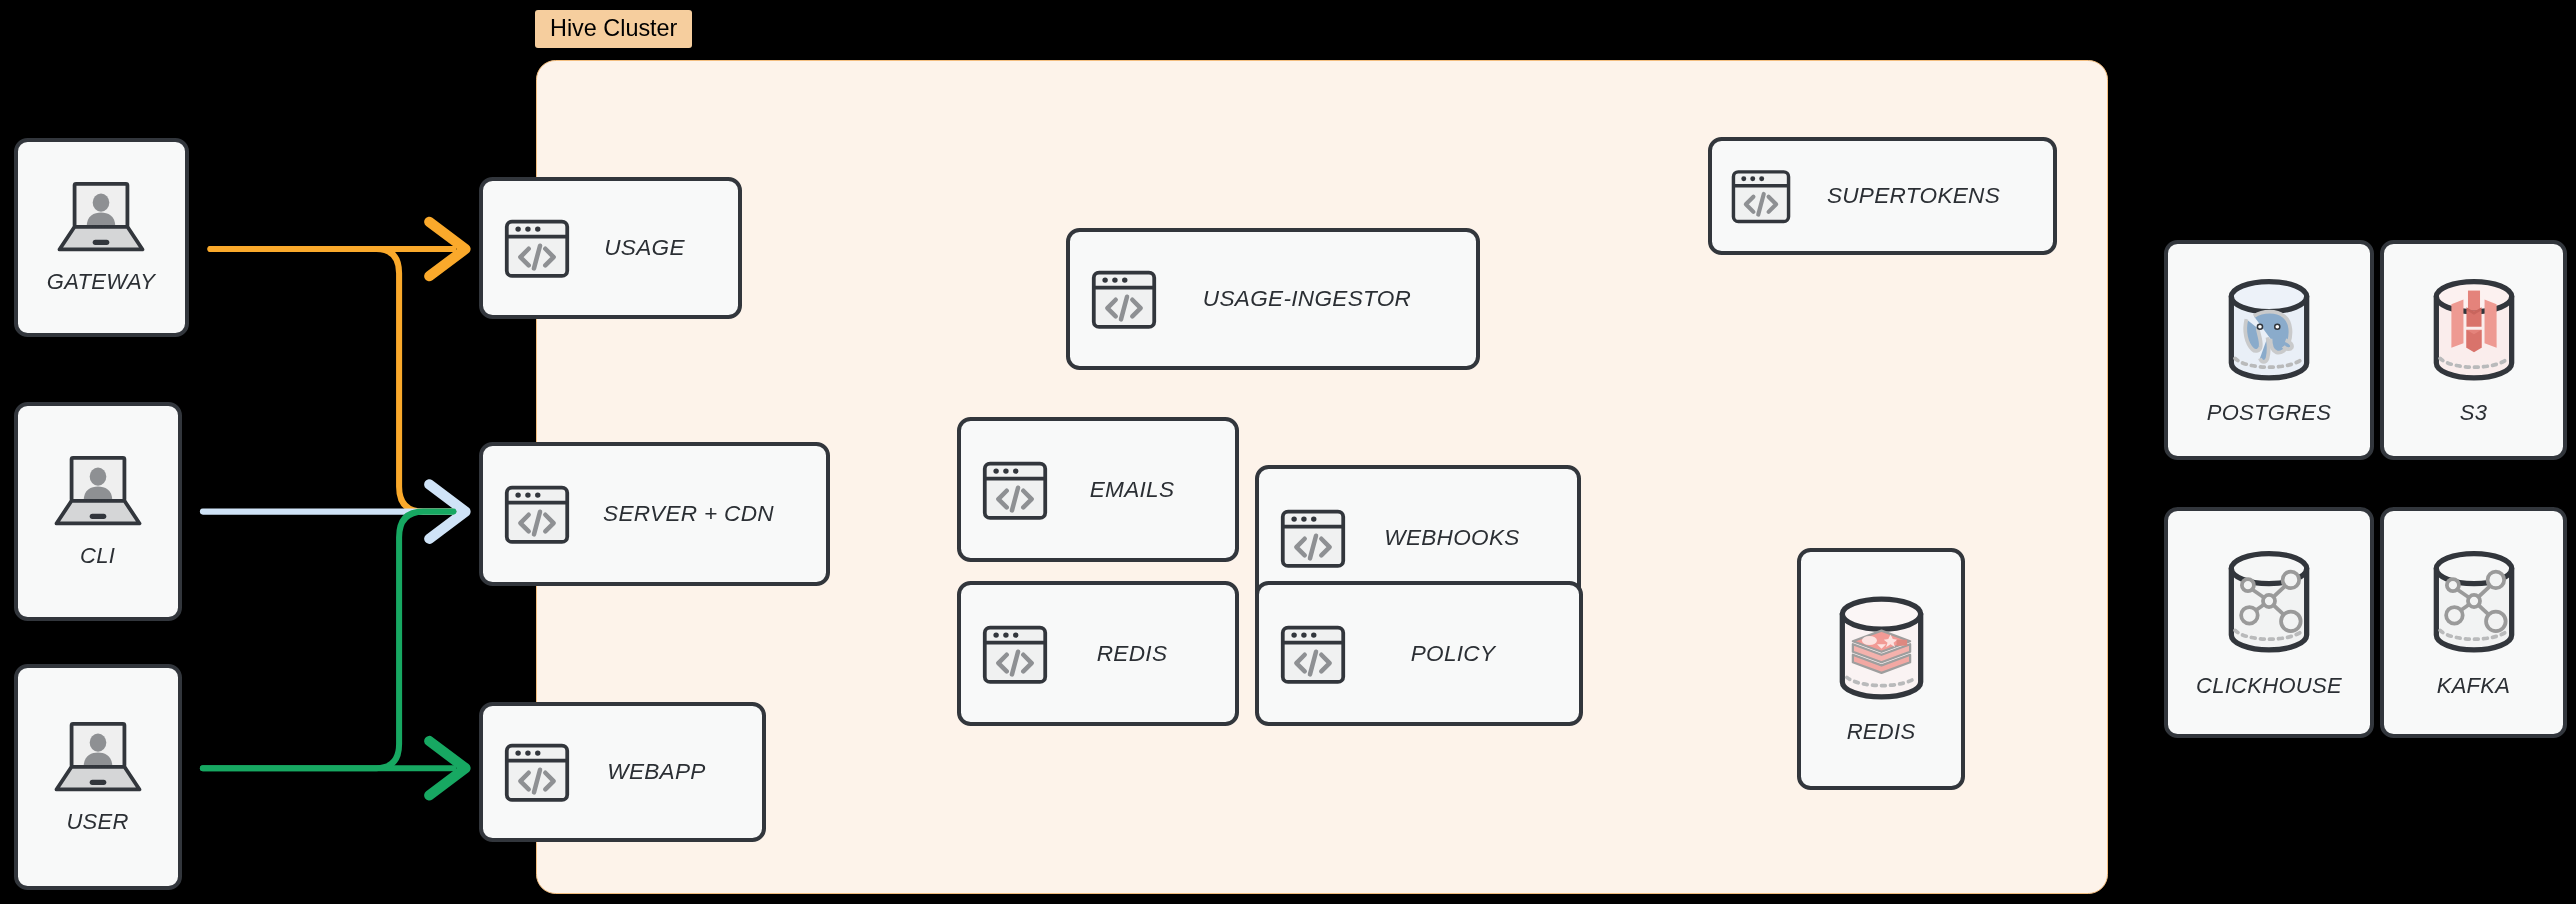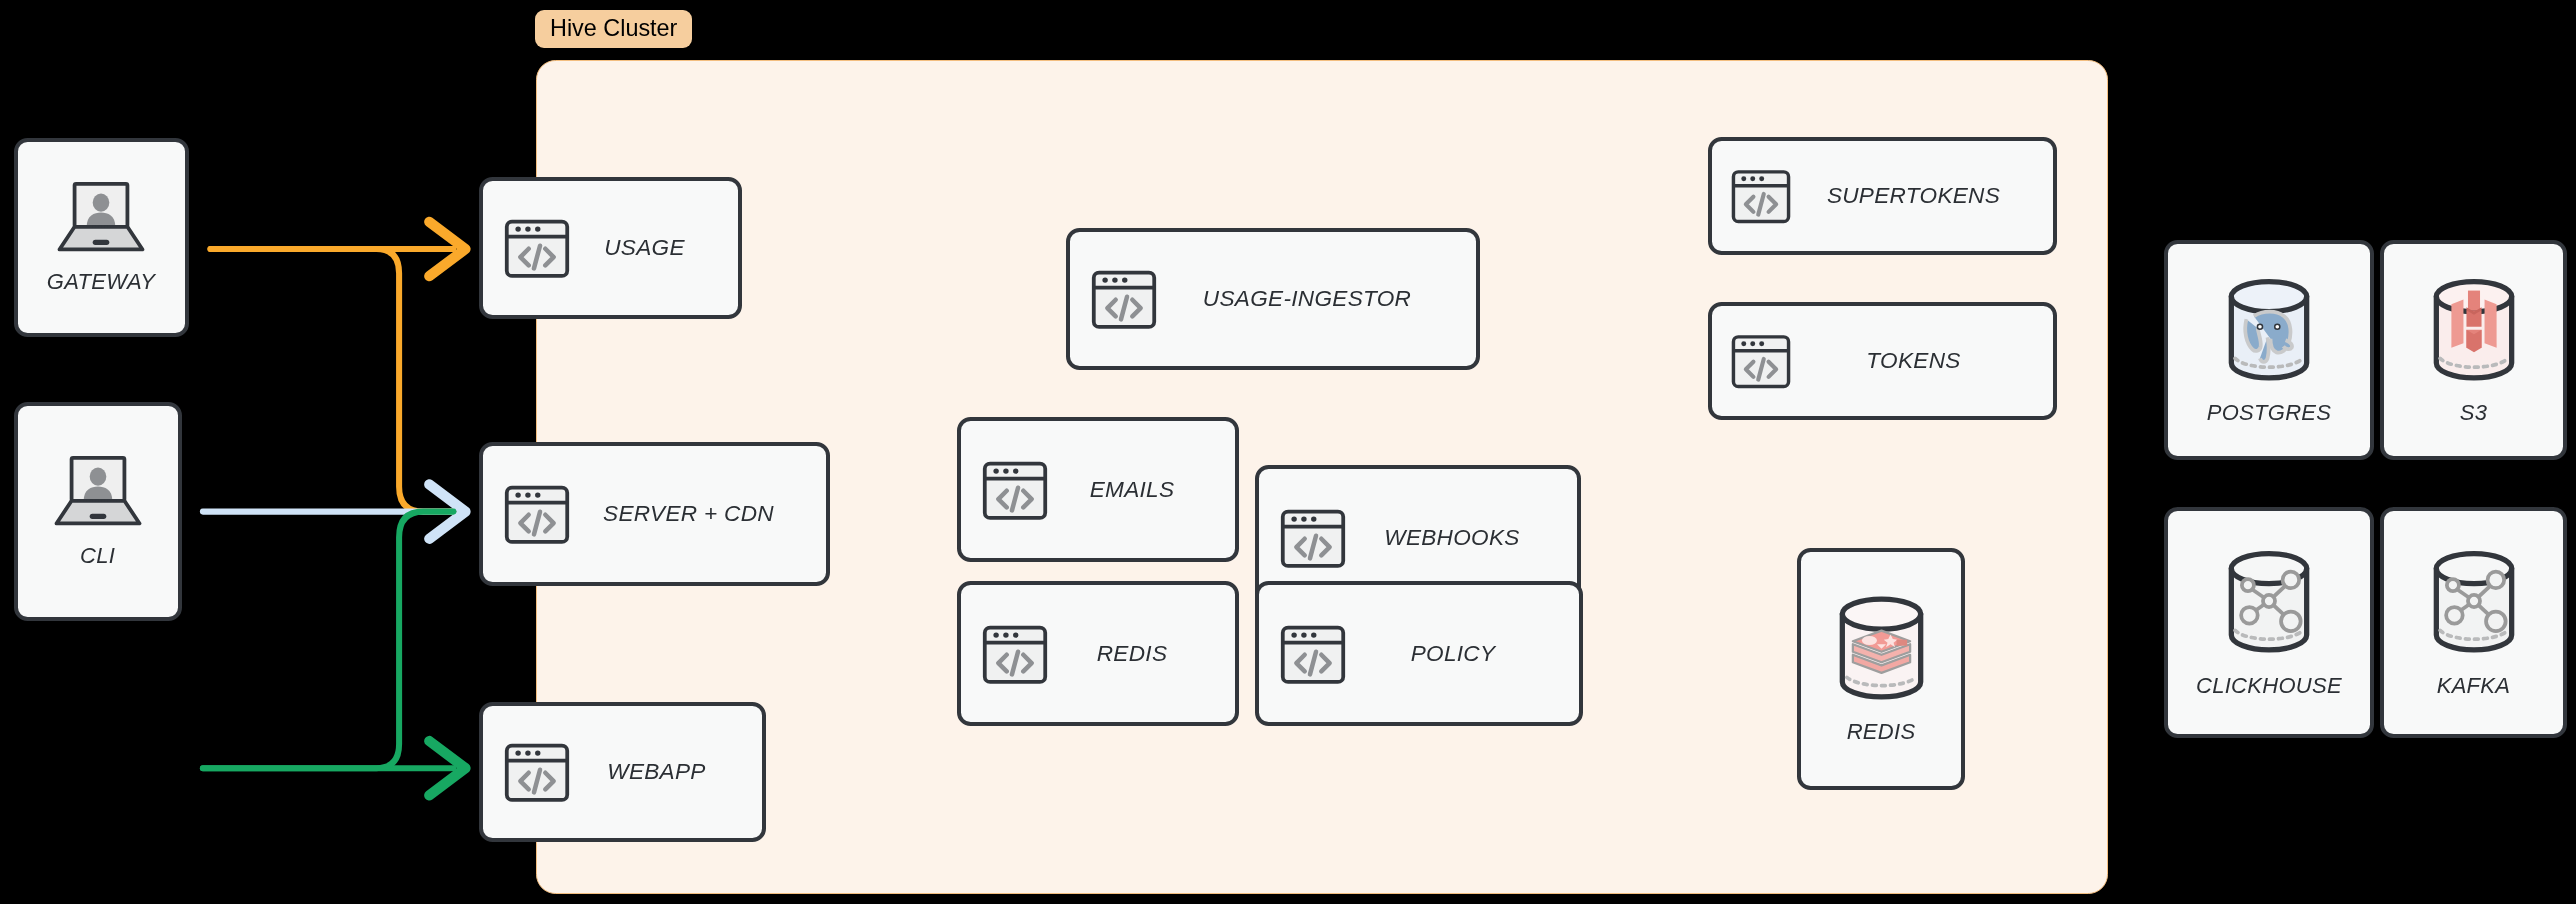--- a/index.html
+++ b/index.html
@@ -10,21 +10,21 @@
   }
   .stage{position:absolute;inset:0;}
 
   
   #cluster-panel{
     position:absolute;left:536px;top:60px;width:1570px;height:832px;
     background:#FDF3EA;border:1.5px solid #F3BE80;border-radius:19.6px;
   }
   #cluster-badge{
     position:absolute;left:535px;top:9.8px;
-    background:#F6CE9E;border-radius:9px;
+    background:#F6CE9E;border-radius:3px;
     padding:6.8px 15px 8.3px 15px;
     font-size:23.4px;line-height:1;color:#000;font-style:normal;
     white-space:nowrap;
   }
 
   
   .node{
     position:absolute;background:#F8F9F9;
     border:4.5px solid #32363C;border-radius:13.6px;
     box-sizing:border-box;display:flex;align-items:center;
@@ -105,20 +105,33 @@
         <ellipse cx="66" cy="30" rx="11" ry="12" fill="#8E9093"></ellipse>
         <path d="M47,62 C47,47 57,43 66,43 C75,43 85,47 85,62 Z" fill="#8E9093"></path>
         <path d="M31,62 L101,62 L121,92 L11,92 Z" fill="#D5D6D7" stroke="#32363C" stroke-width="5" stroke-linejoin="round"></path>
         <rect x="55" y="79" width="22" height="7" rx="3.5" fill="#32363C"></rect>
         <line x1="31" y1="62" x2="101" y2="62" stroke="#32363C" stroke-width="3" stroke-dasharray="4 4"></line>
       </svg>
     </span>
     <span class="node-label">CLI</span>
   </div>
 
+  <div class="node client" style="left:13.6px;top:664px;width:168px;height:226px;">
+    <span>
+      <svg width="100" height="77" viewBox="0 0 132 102" aria-hidden="true">
+        <rect x="31" y="5" width="70" height="57" rx="2" fill="#EFEFEF" stroke="#32363C" stroke-width="5"></rect>
+        <ellipse cx="66" cy="30" rx="11" ry="12" fill="#8E9093"></ellipse>
+        <path d="M47,62 C47,47 57,43 66,43 C75,43 85,47 85,62 Z" fill="#8E9093"></path>
+        <path d="M31,62 L101,62 L121,92 L11,92 Z" fill="#D5D6D7" stroke="#32363C" stroke-width="5" stroke-linejoin="round"></path>
+        <rect x="55" y="79" width="22" height="7" rx="3.5" fill="#32363C"></rect>
+        <line x1="31" y1="62" x2="101" y2="62" stroke="#32363C" stroke-width="3" stroke-dasharray="4 4"></line>
+      </svg>
+    </span>
+    <span class="node-label">USER</span>
+  </div>
 
   <div class="node svc" style="left:479px;top:177px;width:263px;height:142px;padding:0 19.6px;">
     <span class="icon-wrap">
       <svg class="code-icon" width="68" height="68" viewBox="0 0 90 90">
         <rect x="5" y="10" width="80" height="72" rx="7" fill="#F0F1F1" stroke="#32363C" stroke-width="5"></rect>
         <path d="M5,30 L85,30" stroke="#32363C" stroke-width="5"></path>
         <circle cx="20" cy="20" r="3.6" fill="#32363C"></circle>
         <circle cx="33" cy="20" r="3.6" fill="#32363C"></circle>
         <circle cx="46" cy="20" r="3.6" fill="#32363C"></circle>
         <path d="M34,46 L23,57 L34,68 M56,46 L67,57 L56,68 M49,42 L41,72" fill="none" stroke="#8E9093" stroke-width="6" stroke-linecap="round" stroke-linejoin="round"></path>
@@ -250,35 +263,20 @@
         <circle cx="33" cy="20" r="3.6" fill="#32363C"></circle>
         <circle cx="46" cy="20" r="3.6" fill="#32363C"></circle>
         <path d="M34,46 L23,57 L34,68 M56,46 L67,57 L56,68 M49,42 L41,72" fill="none" stroke="#8E9093" stroke-width="6" stroke-linecap="round" stroke-linejoin="round"></path>
       </svg>
     </span>
     <span class="label-wrap">
       <span class="node-label">SUPERTOKENS</span>
     </span>
   </div>
 
-  <div class="node svc" style="left:1708px;top:302px;width:349px;height:118px;padding:0 18px;">
-    <span class="icon-wrap">
-      <svg class="code-icon" width="62" height="62" viewBox="0 0 90 90">
-        <rect x="5" y="10" width="80" height="72" rx="7" fill="#F0F1F1" stroke="#32363C" stroke-width="5"></rect>
-        <path d="M5,30 L85,30" stroke="#32363C" stroke-width="5"></path>
-        <circle cx="20" cy="20" r="3.6" fill="#32363C"></circle>
-        <circle cx="33" cy="20" r="3.6" fill="#32363C"></circle>
-        <circle cx="46" cy="20" r="3.6" fill="#32363C"></circle>
-        <path d="M34,46 L23,57 L34,68 M56,46 L67,57 L56,68 M49,42 L41,72" fill="none" stroke="#8E9093" stroke-width="6" stroke-linecap="round" stroke-linejoin="round"></path>
-      </svg>
-    </span>
-    <span class="label-wrap">
-      <span class="node-label">TOKENS</span>
-    </span>
-  </div>
 
   <div class="node db" style="left:1797px;top:548px;width:168px;height:242px;">
     <span>
       <svg width="103" height="113" viewBox="0 0 136 150">
         <path d="M16,28 L16,118 A52,20 0 0 0 120,118 L120,28 Z" fill="#FAF3F3" stroke="#32363C" stroke-width="7" stroke-linejoin="round"></path>
         <ellipse cx="68" cy="28" rx="52" ry="20" fill="#FBF6F6" stroke="#32363C" stroke-width="7"></ellipse>
         <path d="M22,112 A50,18 0 0 0 114,112" fill="none" stroke="#B9BABB" stroke-width="5" stroke-dasharray="5 7" stroke-linecap="round"></path>
         <g>
           <path d="M30,92 L68,106 L106,92 L106,82 L68,96 L30,82 Z" fill="#F2A8A3" stroke="#9E9E9E" stroke-width="3" stroke-linejoin="round"></path>
           <path d="M30,78 L68,92 L106,78 L106,68 L68,82 L30,68 Z" fill="#F4B2AD" stroke="#9E9E9E" stroke-width="3" stroke-linejoin="round"></path>

